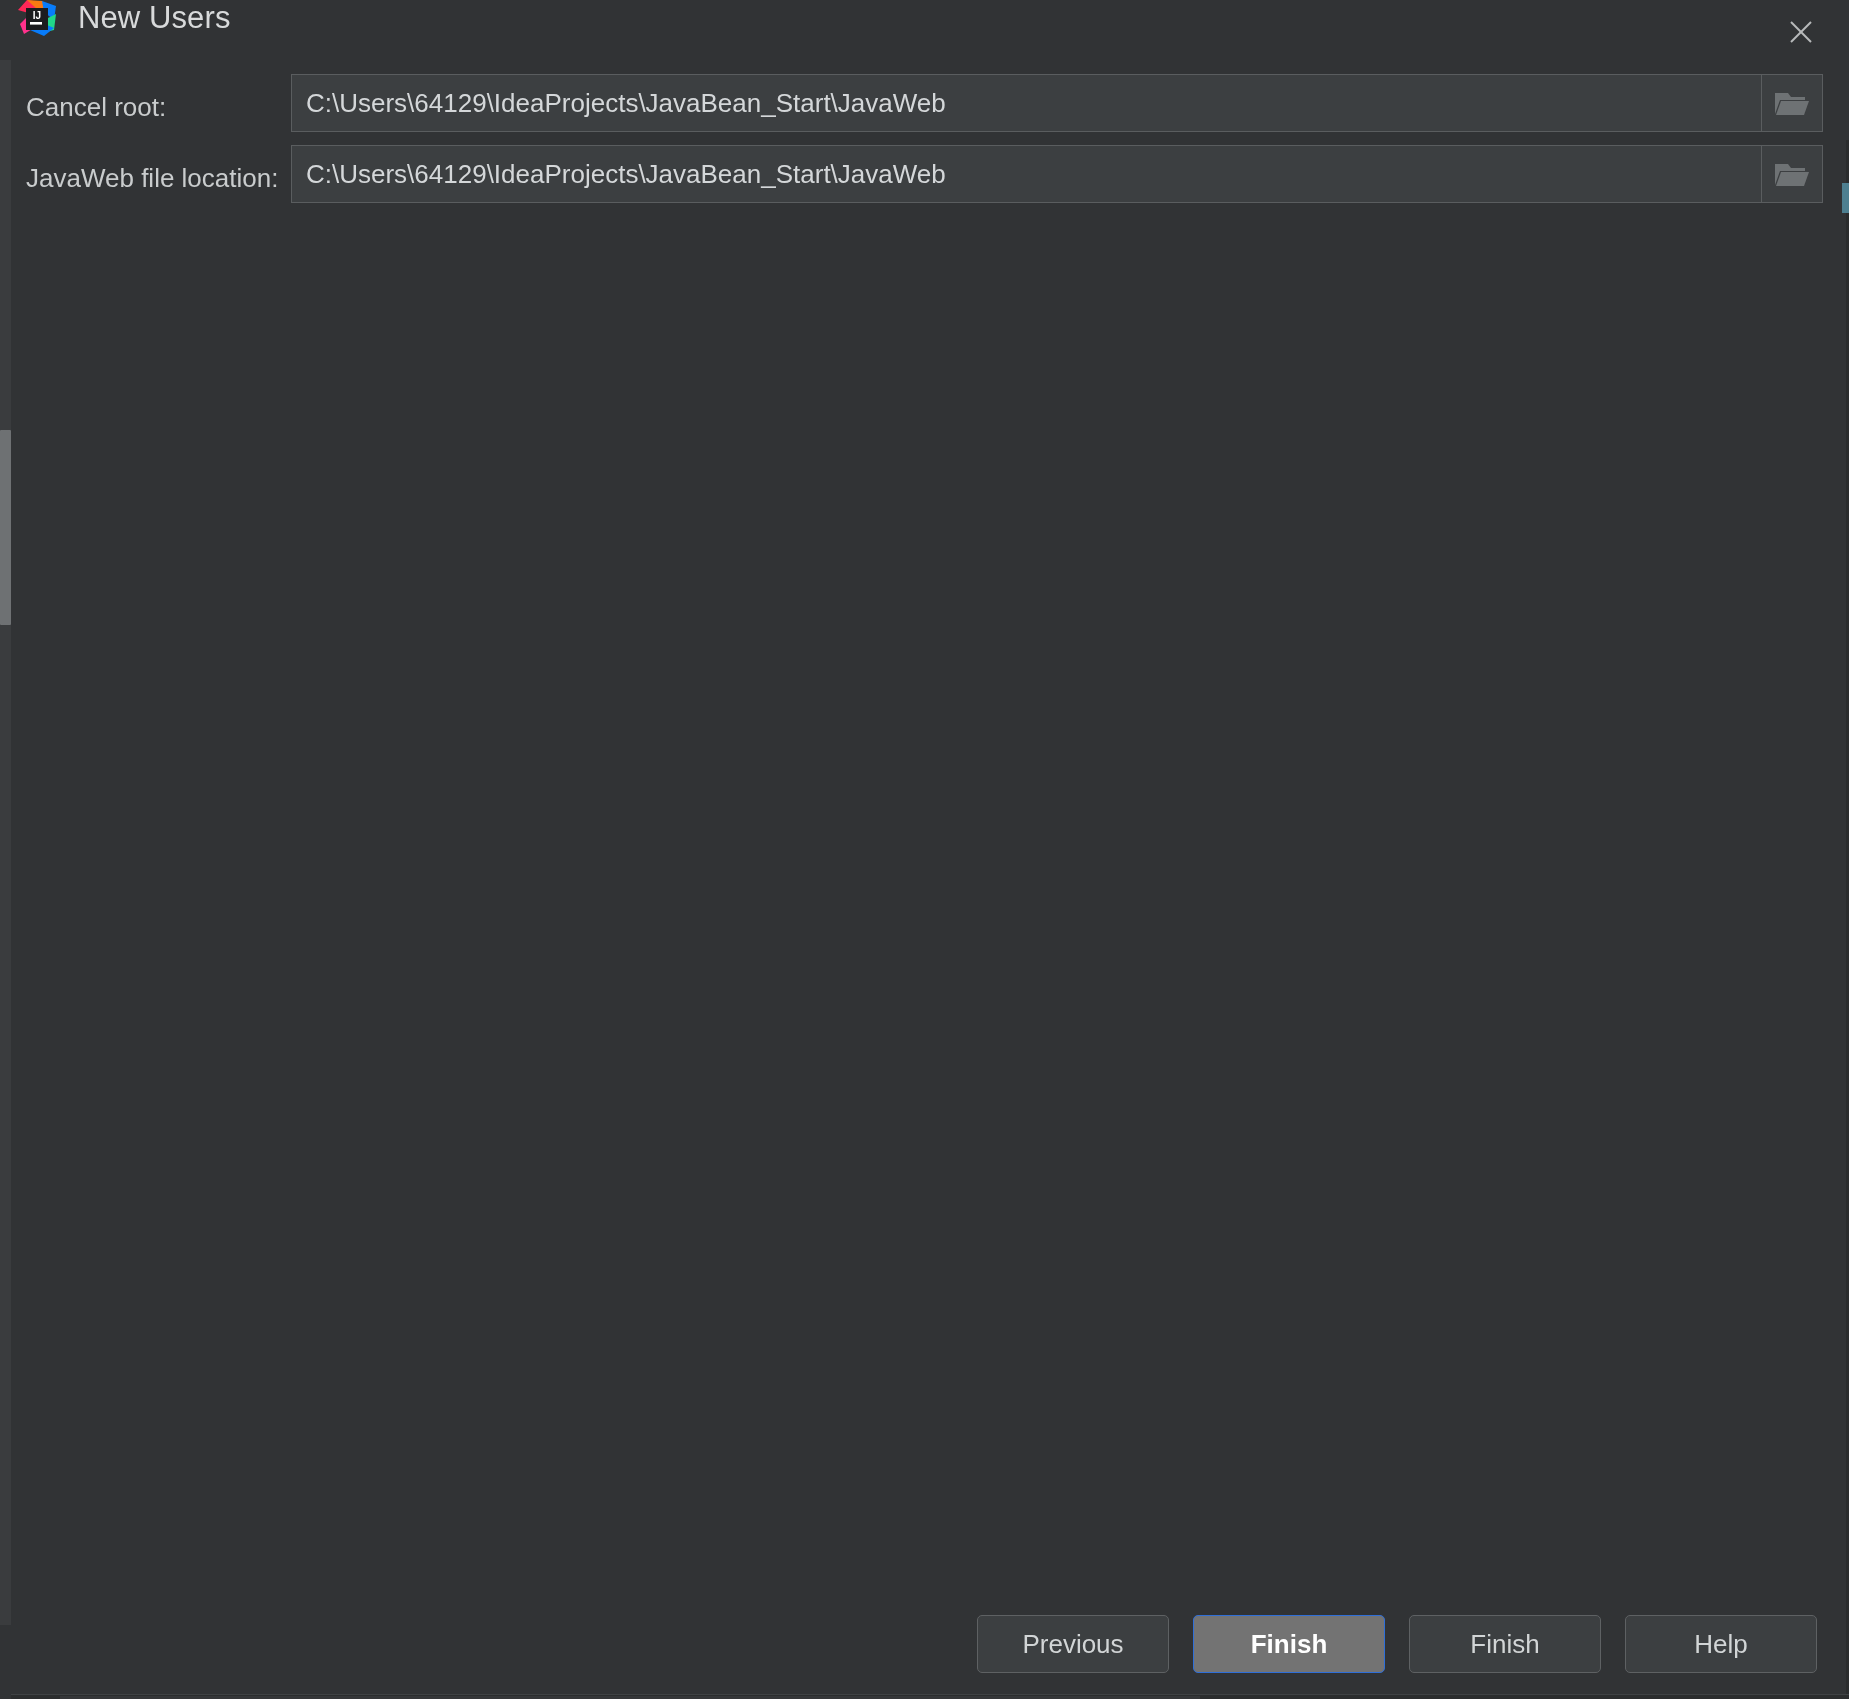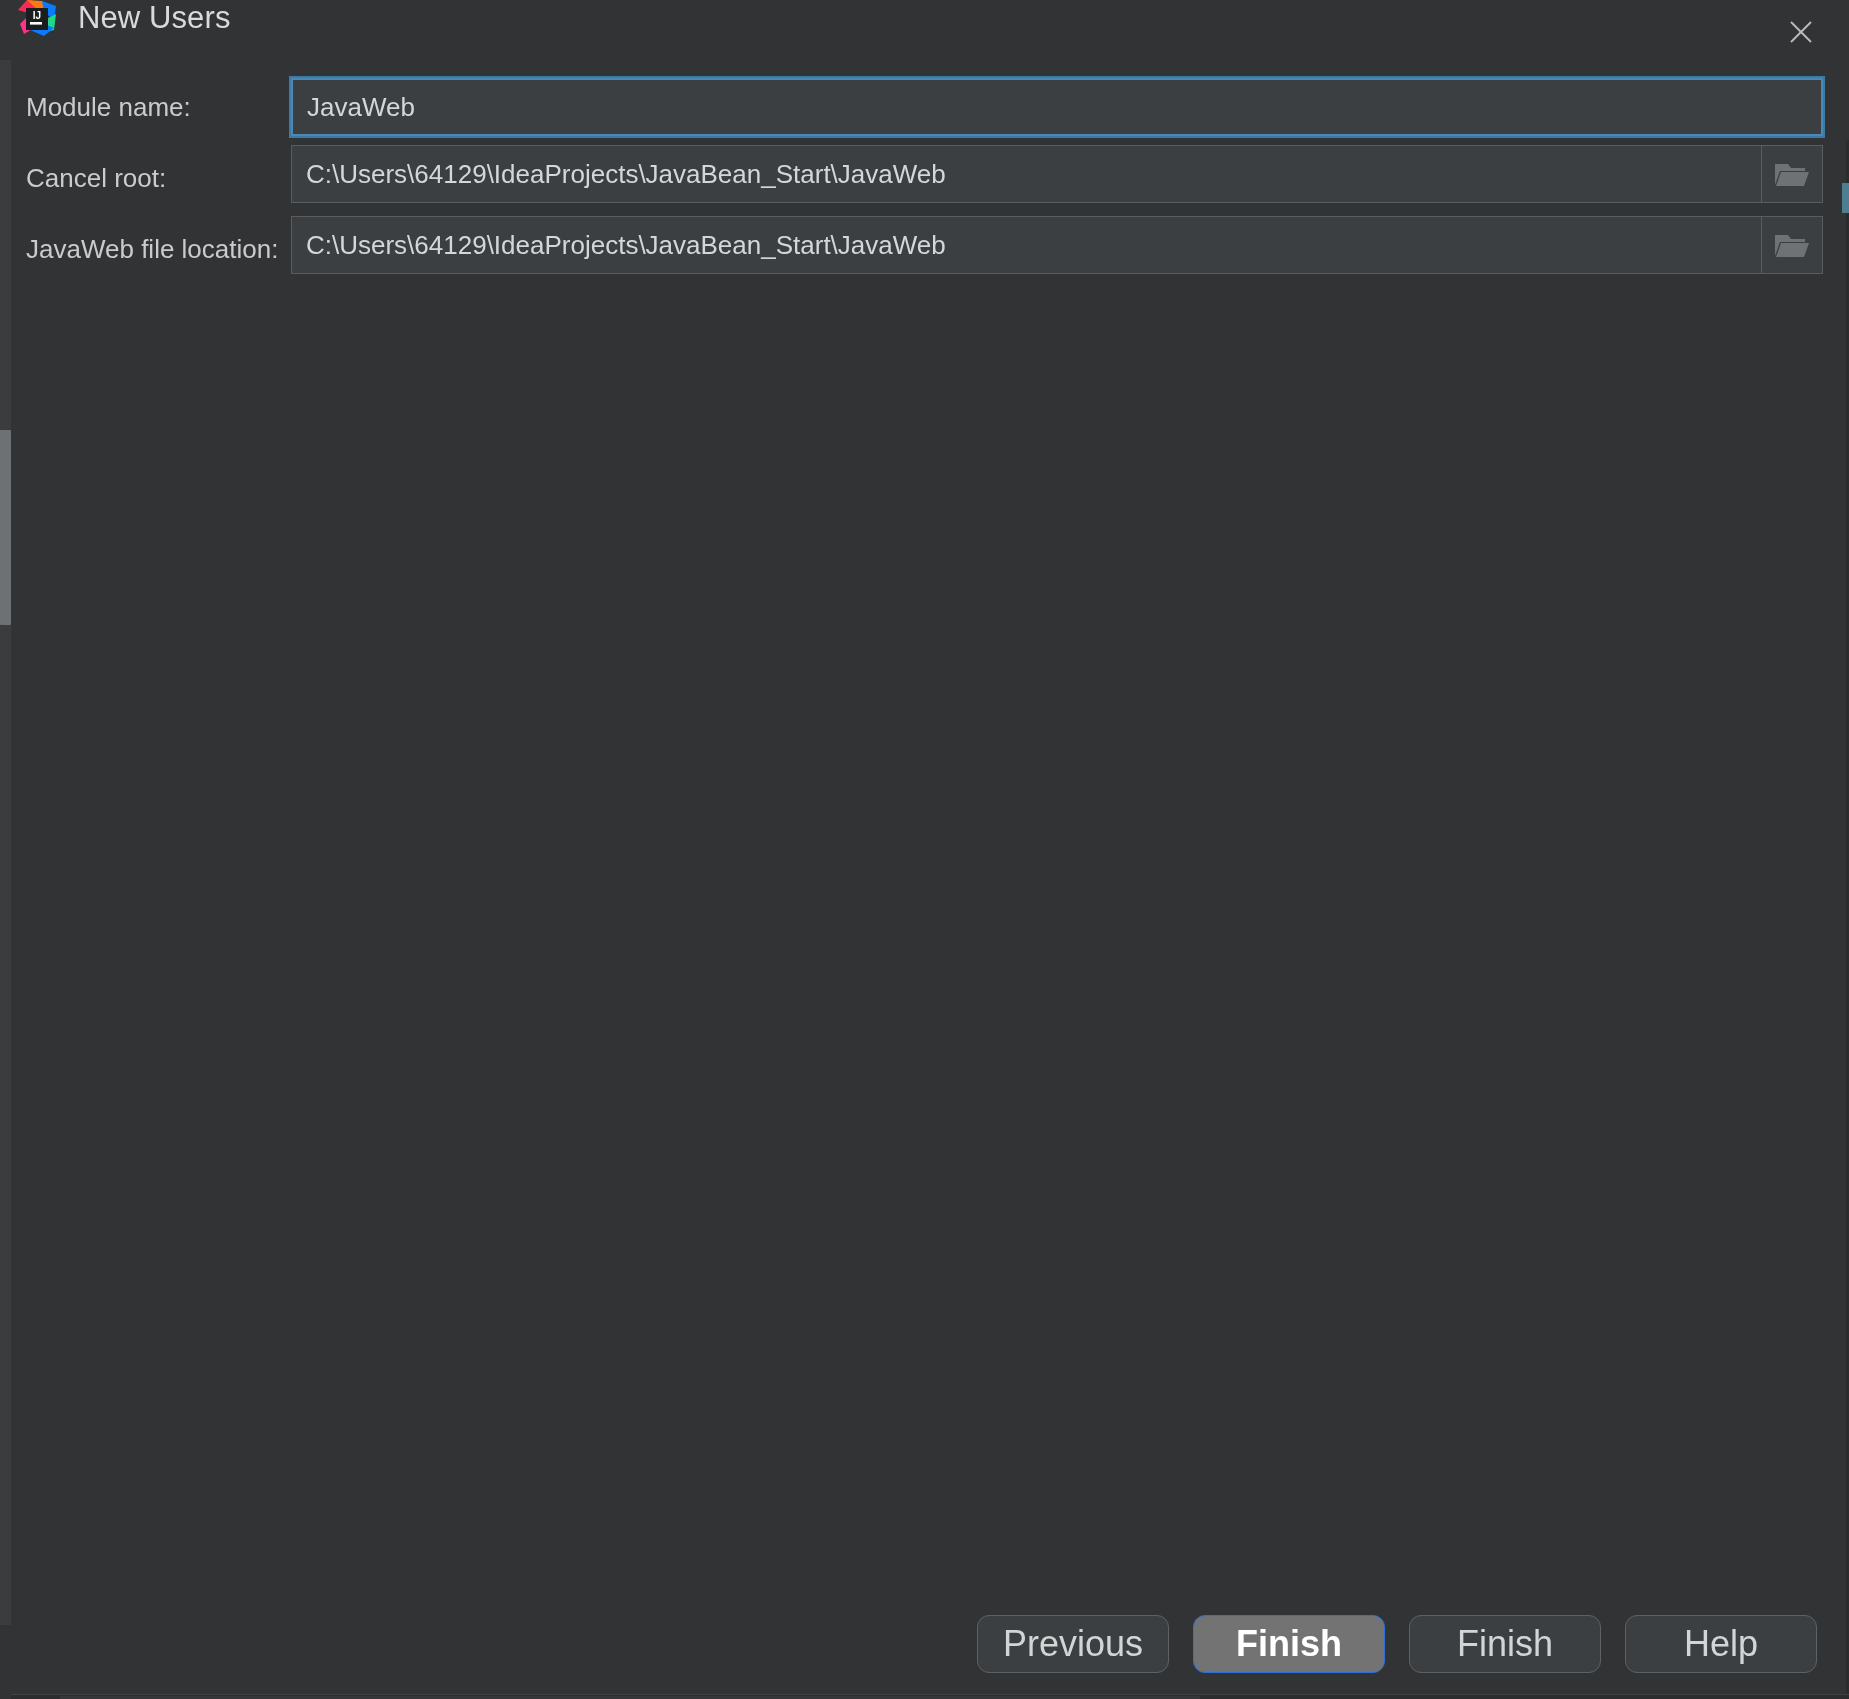--- a/index.html
+++ b/index.html
@@ -221,23 +221,23 @@
     align-items: center;
     justify-content: flex-end;
     padding-right: 32px;
     gap: 24px;
   }
 
   .btn {
     height: 58px;
     min-width: 192px;
     padding: 0 22px;
-    border-radius: 12px;
+    border-radius: 5px;
     font-family: "Liberation Sans", sans-serif;
-    font-size: 36px;
+    font-size: 26px;
     cursor: pointer;
     display: flex;
     align-items: center;
     justify-content: center;
     line-height: 1;
   }
 
   .btn-secondary {
     background: #3c3f41;
     border: 1px solid #5e6163;
@@ -284,26 +284,20 @@
     <div class="close-btn">
       <svg width="30" height="30" viewBox="0 0 30 30">
         <line x1="5" y1="5" x2="25" y2="25" stroke="#b8babb" stroke-width="2"></line>
         <line x1="25" y1="5" x2="5" y2="25" stroke="#b8babb" stroke-width="2"></line>
       </svg>
     </div>
   </div>
 
   <div class="form-area">
 
-    <div class="form-row">
-      <div class="form-label">Module name:</div>
-      <div class="field-wrap">
-        <input class="text-field focused" type="text" value="JavaWeb" style="">
-      </div>
-    </div>
 
     <div class="form-row">
       <div class="form-label">Cancel root:</div>
       <div class="field-wrap">
         <div class="field-with-browse">
           <input class="text-field" type="text" value="C:\Users\64129\IdeaProjects\JavaBean_Start\JavaWeb" style="">
           <div class="browse-btn">
             <svg width="34" height="30" viewBox="0 0 34 30">
               <path d="M2,5 L13,5 L16,9 L30,9 L30,12 L5,12 L0,26 L0,5 Z" fill="#6e7274"></path>
               <path d="M6,13 L34,13 L29,27 L1,27 Z" fill="#6e7274"></path>

